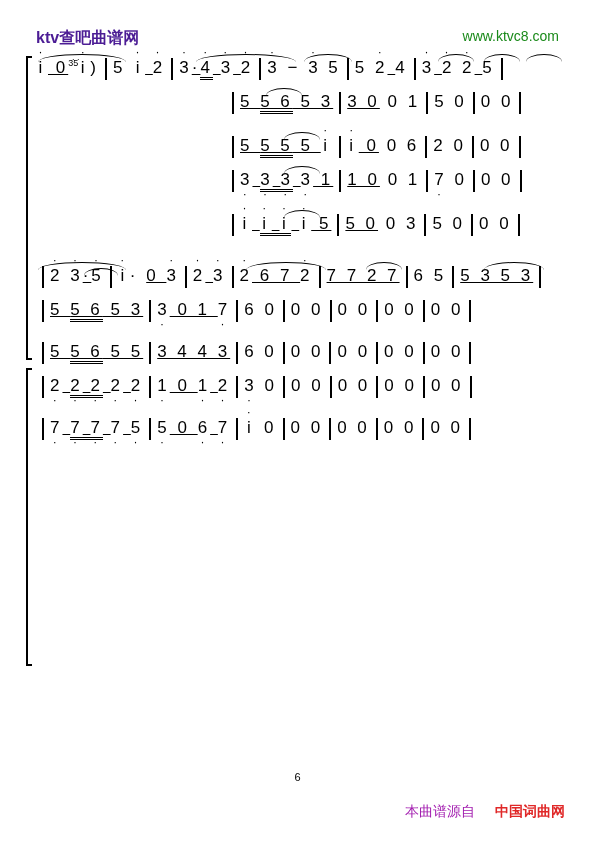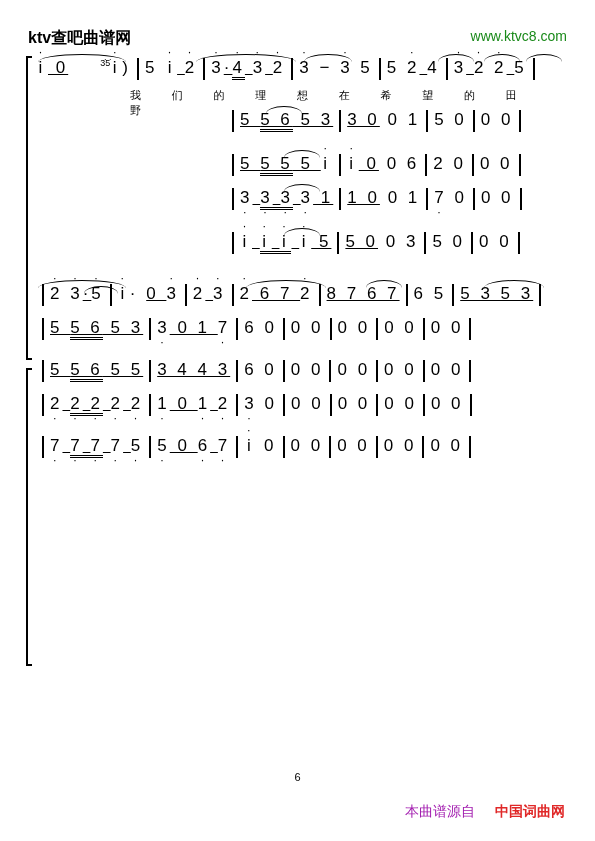--- a/index.html
+++ b/index.html
@@ -7,30 +7,30 @@
     width: 595px;
     height: 841px;
     background: #fff;
     font-family: "SimSun", "宋体", serif;
     position: relative;
     overflow: hidden;
   }
   .header-left {
     position: absolute;
     top: 28px;
-    left: 28px;
-    color: #000000;
+    left: 36px;
+    color: #4c1d95;
     font-family: "Microsoft YaHei", sans-serif;
     font-size: 16px;
     font-weight: 700;
   }
   .header-right {
     position: absolute;
     top: 28px;
-    right: 28px;
+    right: 36px;
     color: #1a8a1a;
     font-family: Arial, sans-serif;
     font-size: 14px;
     font-weight: 500;
   }
   .footer-left {
     position: absolute;
     bottom: 20px;
     right: 120px;
     color: #a21caf;
@@ -171,36 +171,33 @@
   <div class="bracket brk-top"></div>
 
   <div class="line indent0">
     <span class="slur" style="left:2px; width:88px; top:-4px;"></span>
     <span class="slur" style="left:160px; width:100px; top:-4px;"></span>
     <span class="slur" style="left:268px; width:48px; top:-4px;"></span>
     <span class="slur" style="left:402px; width:36px; top:-4px;"></span>
     <span class="slur" style="left:448px; width:36px; top:-4px;"></span>
     <span class="slur" style="left:490px; width:36px; top:-4px;"></span>
     <span class="cell u1"><span class="n dot-hi">i</span> 0</span>
-    <span class="cell" style="font-size:9px; vertical-align:super; letter-spacing:0;margin-left:32px;">3̇5̇</span>
+    <span class="cell" style="font-size:9px; vertical-align:super; letter-spacing:0;">3̇5̇</span>
     <span class="cell"><span class="n dot-hi">i</span>)</span>
     <span class="bar"></span>
     <span class="cell"><span class="n">5</span> <span class="u1"><span class="n dot-hi">i</span> <span class="n dot-hi">2</span></span></span>
     <span class="bar"></span>
     <span class="cell u1"><span class="n dot-hi">3</span>·<span class="u2"><span class="n dot-hi">4</span></span> <span class="n dot-hi">3</span> <span class="n dot-hi">2</span></span>
     <span class="bar"></span>
     <span class="cell"><span class="n dot-hi">3</span>  −  <span class="n dot-hi">3</span>  5</span>
     <span class="bar"></span>
     <span class="cell"><span class="n">5</span> <span class="u1"><span class="n dot-hi">2</span> <span class="n">4</span></span></span>
     <span class="bar"></span>
     <span class="cell"><span class="u1"><span class="n dot-hi">3</span> <span class="n dot-hi">2</span></span> <span class="u1"><span class="n dot-hi">2</span> <span class="n">5</span></span></span>
     <span class="bar-end"></span>
-  </div>
-  <div class="line lyric-line indent0">
-    <span class="lyric" style="padding-left:94px;">我 们 的 理     想       在   希 望 的 田 野</span>
   </div>
 
   <div class="line indent1">
     <span class="slur" style="left:40px; width:36px; top:-4px;"></span>
     <span class="bar"></span>
     <span class="cell"><span class="u1">5 <span class="u2">5 6</span> 5 3</span></span>
     <span class="bar"></span>
     <span class="cell"><span class="u1">3 0</span> 0 1</span>
     <span class="bar"></span>
     <span class="cell">5 0</span>
@@ -264,21 +261,21 @@
     <span class="slur" style="left:448px; width:60px; top:-4px;"></span>
     <span class="bar"></span>
     <span class="cell"><span class="n dot-hi">2</span>  <span class="u1"><span class="n dot-hi">3</span>·<span class="n dot-hi">5</span></span></span>
     <span class="bar"></span>
     <span class="cell"><span class="n dot-hi">i</span>·  <span class="u1">0 <span class="n dot-hi">3</span></span></span>
     <span class="bar"></span>
     <span class="cell"><span class="u1"><span class="n dot-hi">2</span> <span class="n dot-hi">3</span></span></span>
     <span class="bar"></span>
     <span class="cell u1"><span class="n dot-hi">2</span> 6 7 <span class="n dot-hi">2</span></span>
     <span class="bar"></span>
-    <span class="cell u1">8 7 6 7</span>
+    <span class="cell u1">7 7 2 7</span>
     <span class="bar"></span>
     <span class="cell">6  5</span>
     <span class="bar"></span>
     <span class="cell u1">5 3 5 3</span>
     <span class="bar-end"></span>
   </div>
 
   <div class="line indent0">
     <span class="bar"></span>
     <span class="cell"><span class="u1">5 <span class="u2">5 6</span> 5 3</span></span>

